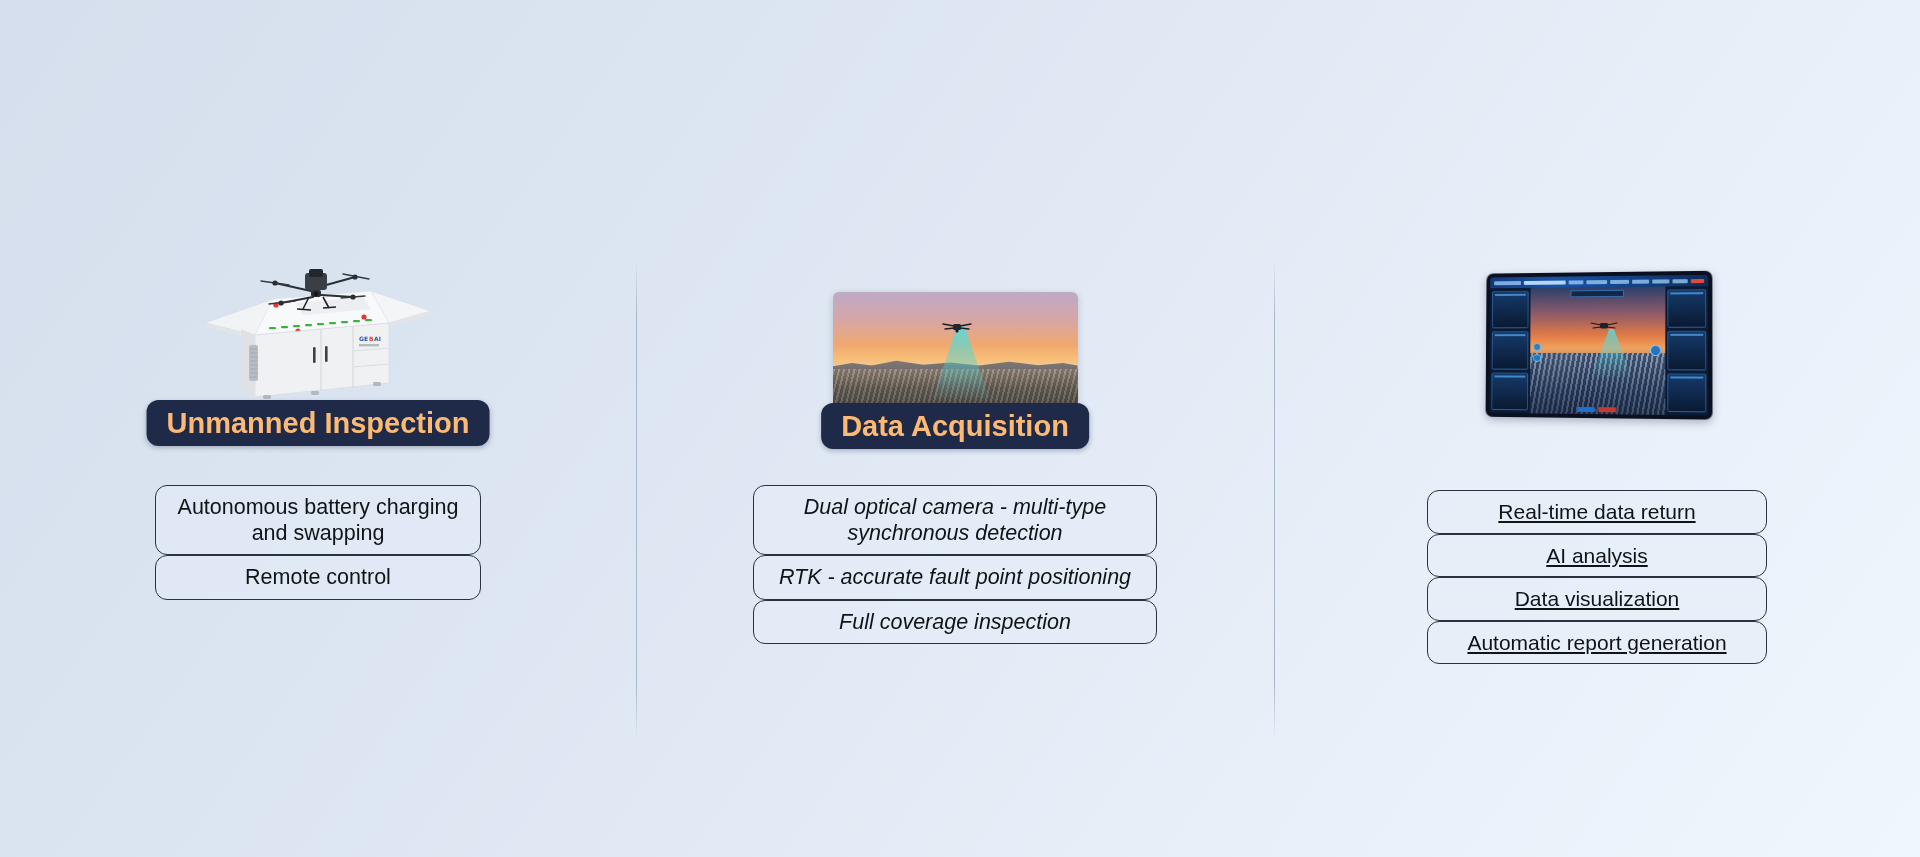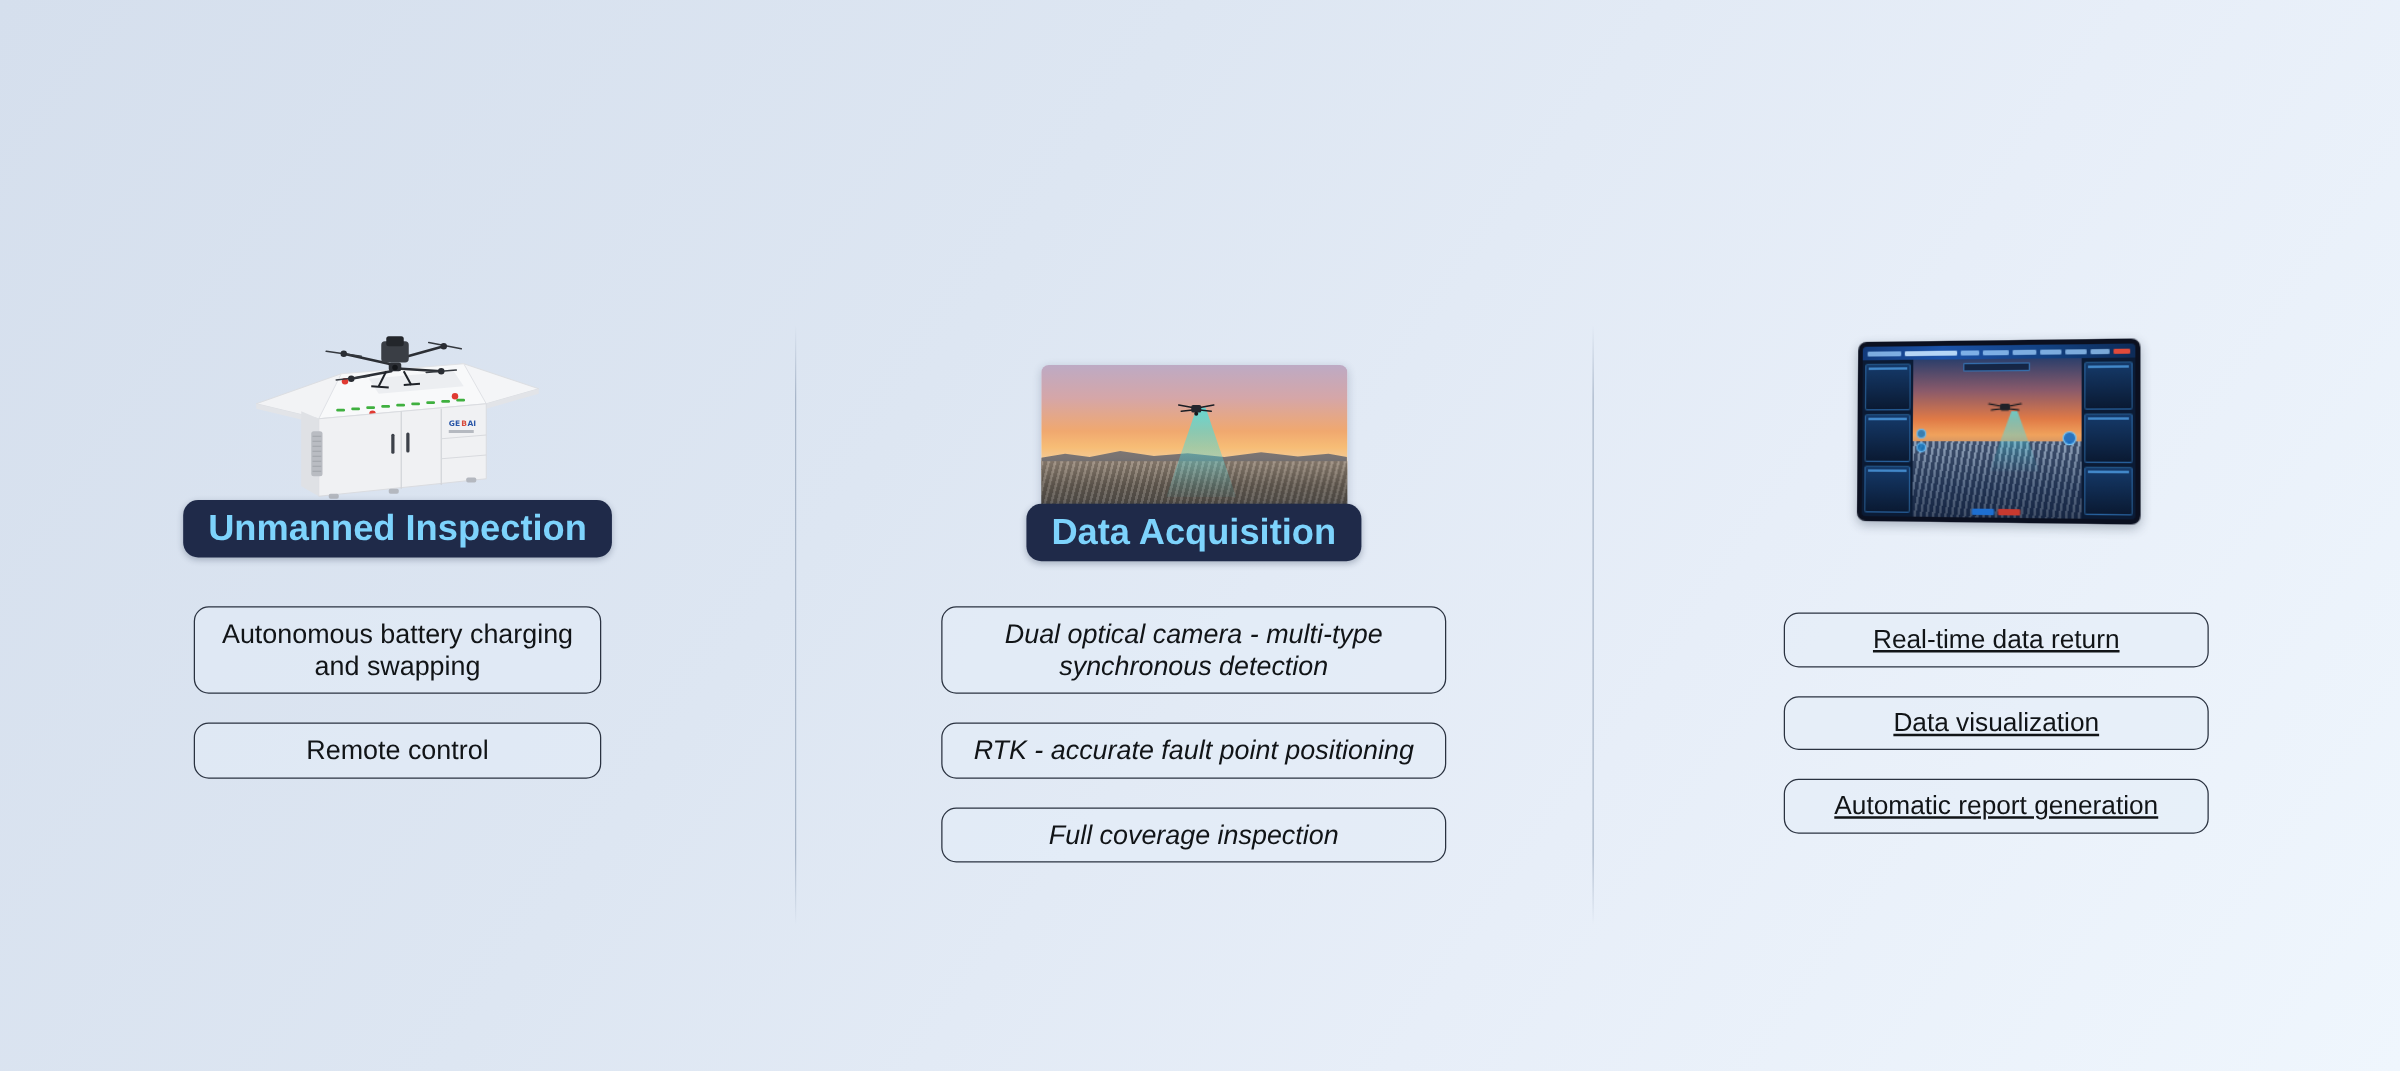--- a/index.html
+++ b/index.html
@@ -175,42 +175,42 @@
   .tb-dots { position: absolute; left: 3px; top: 44%; display: flex; flex-direction: column; gap: 3px; }
   .tb-dots b { display: block; width: 8px; height: 8px; border-radius: 50%; background: rgba(25,120,190,.85); border: 1px solid rgba(120,200,255,.8); }
   .tb-circ { position: absolute; right: 4px; top: 46%; width: 11px; height: 11px; border-radius: 50%; background: rgba(20,110,200,.9); border: 1px solid rgba(130,210,255,.9); }
 
   
   .badge {
     position: absolute;
     left: 50%;
     transform: translateX(-50%);
     background: #1f2a49;
-    color: #7dd3fc;
+    color: #fdba74;
     border-radius: 12px;
     font-weight: bold;
     white-space: nowrap;
     text-align: center;
     box-shadow: 0 2px 5px rgba(25,40,70,.28);
     display: flex;
     align-items: center;
     justify-content: center;
   }
   .badge.b1 { top: 400px; height: 46px; padding: 0 20px; font-size: 29px; }
   .badge.b2 { top: 403px; height: 46px; padding: 16px 20px; font-size: 29px; }
   .badge.b3 { top: 406px; height: 45px; padding: 0 20px; font-size: 28px; }
 
   
   .features {
     position: absolute;
     left: 50%;
     transform: translateX(-50%);
     display: flex;
     flex-direction: column;
-    gap: 23px;
+    gap: 0;
   }
   .features.f1 { top: 485px; width: 326px; }
   .features.f2 { top: 485px; width: 404px; font-style: italic; }
   .features.f3 { top: 490px; width: 340px; }
 
   .feature {
     border: 1.3px solid #2a3240;
     border-radius: 12px;
     background: rgba(228,237,248,.55);
     color: #111417;
@@ -423,18 +423,19 @@
             <div class="panel"></div>
             <div class="panel"></div>
           </div>
         </div>
       </div>
     </div>
 
 
     <div class="features f3">
       <div class="feature">Real-time data return</div>
+      <div class="feature">AI analysis</div>
       <div class="feature">Data visualization</div>
       <div class="feature">Automatic report generation</div>
     </div>
   </div>
 
 </div>
 
 </body></html>

